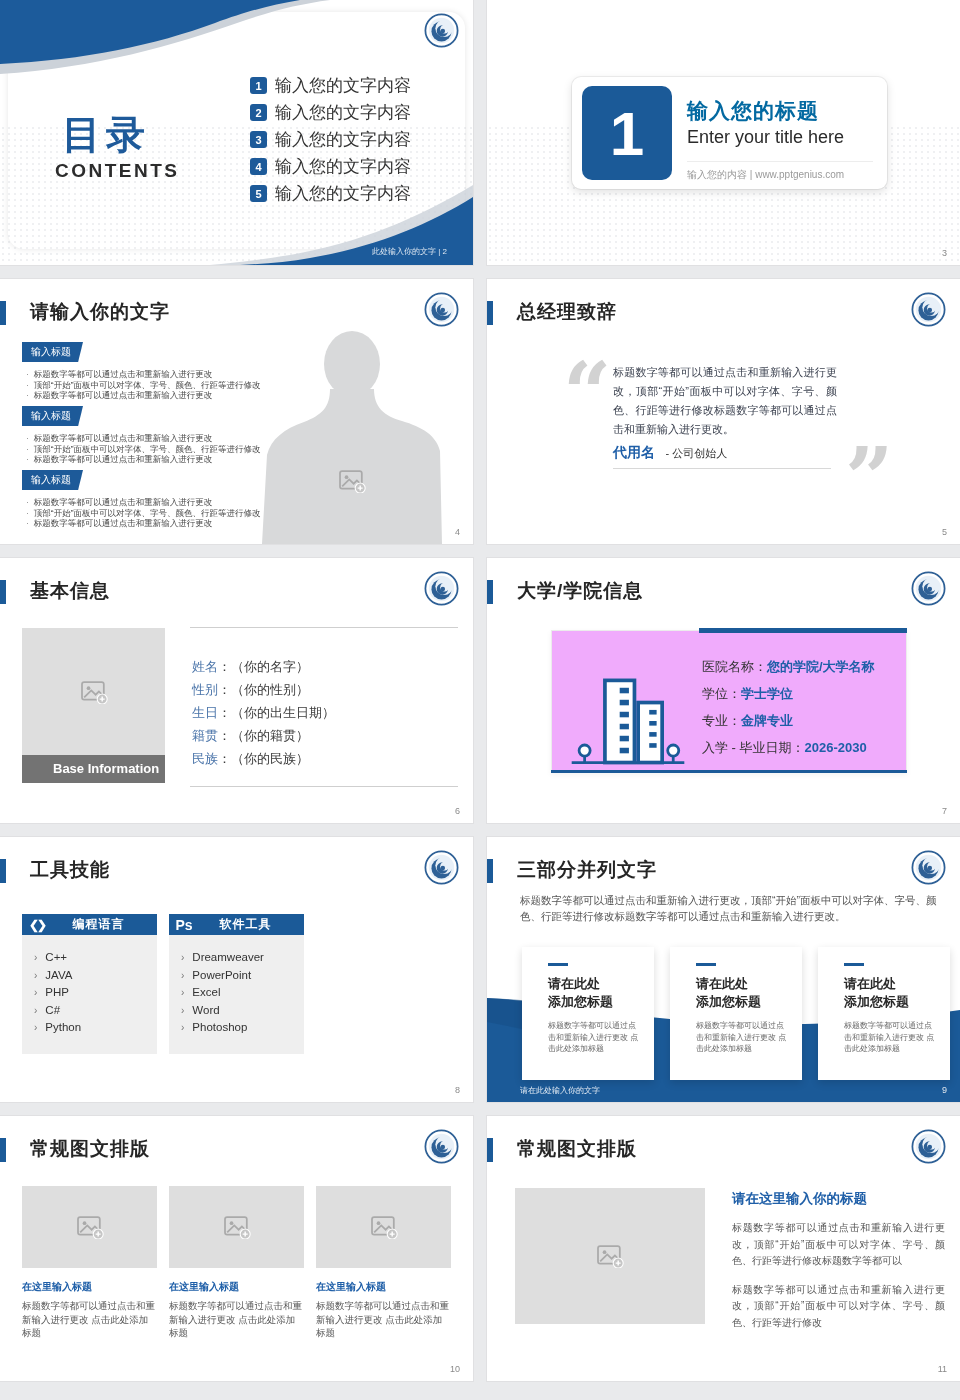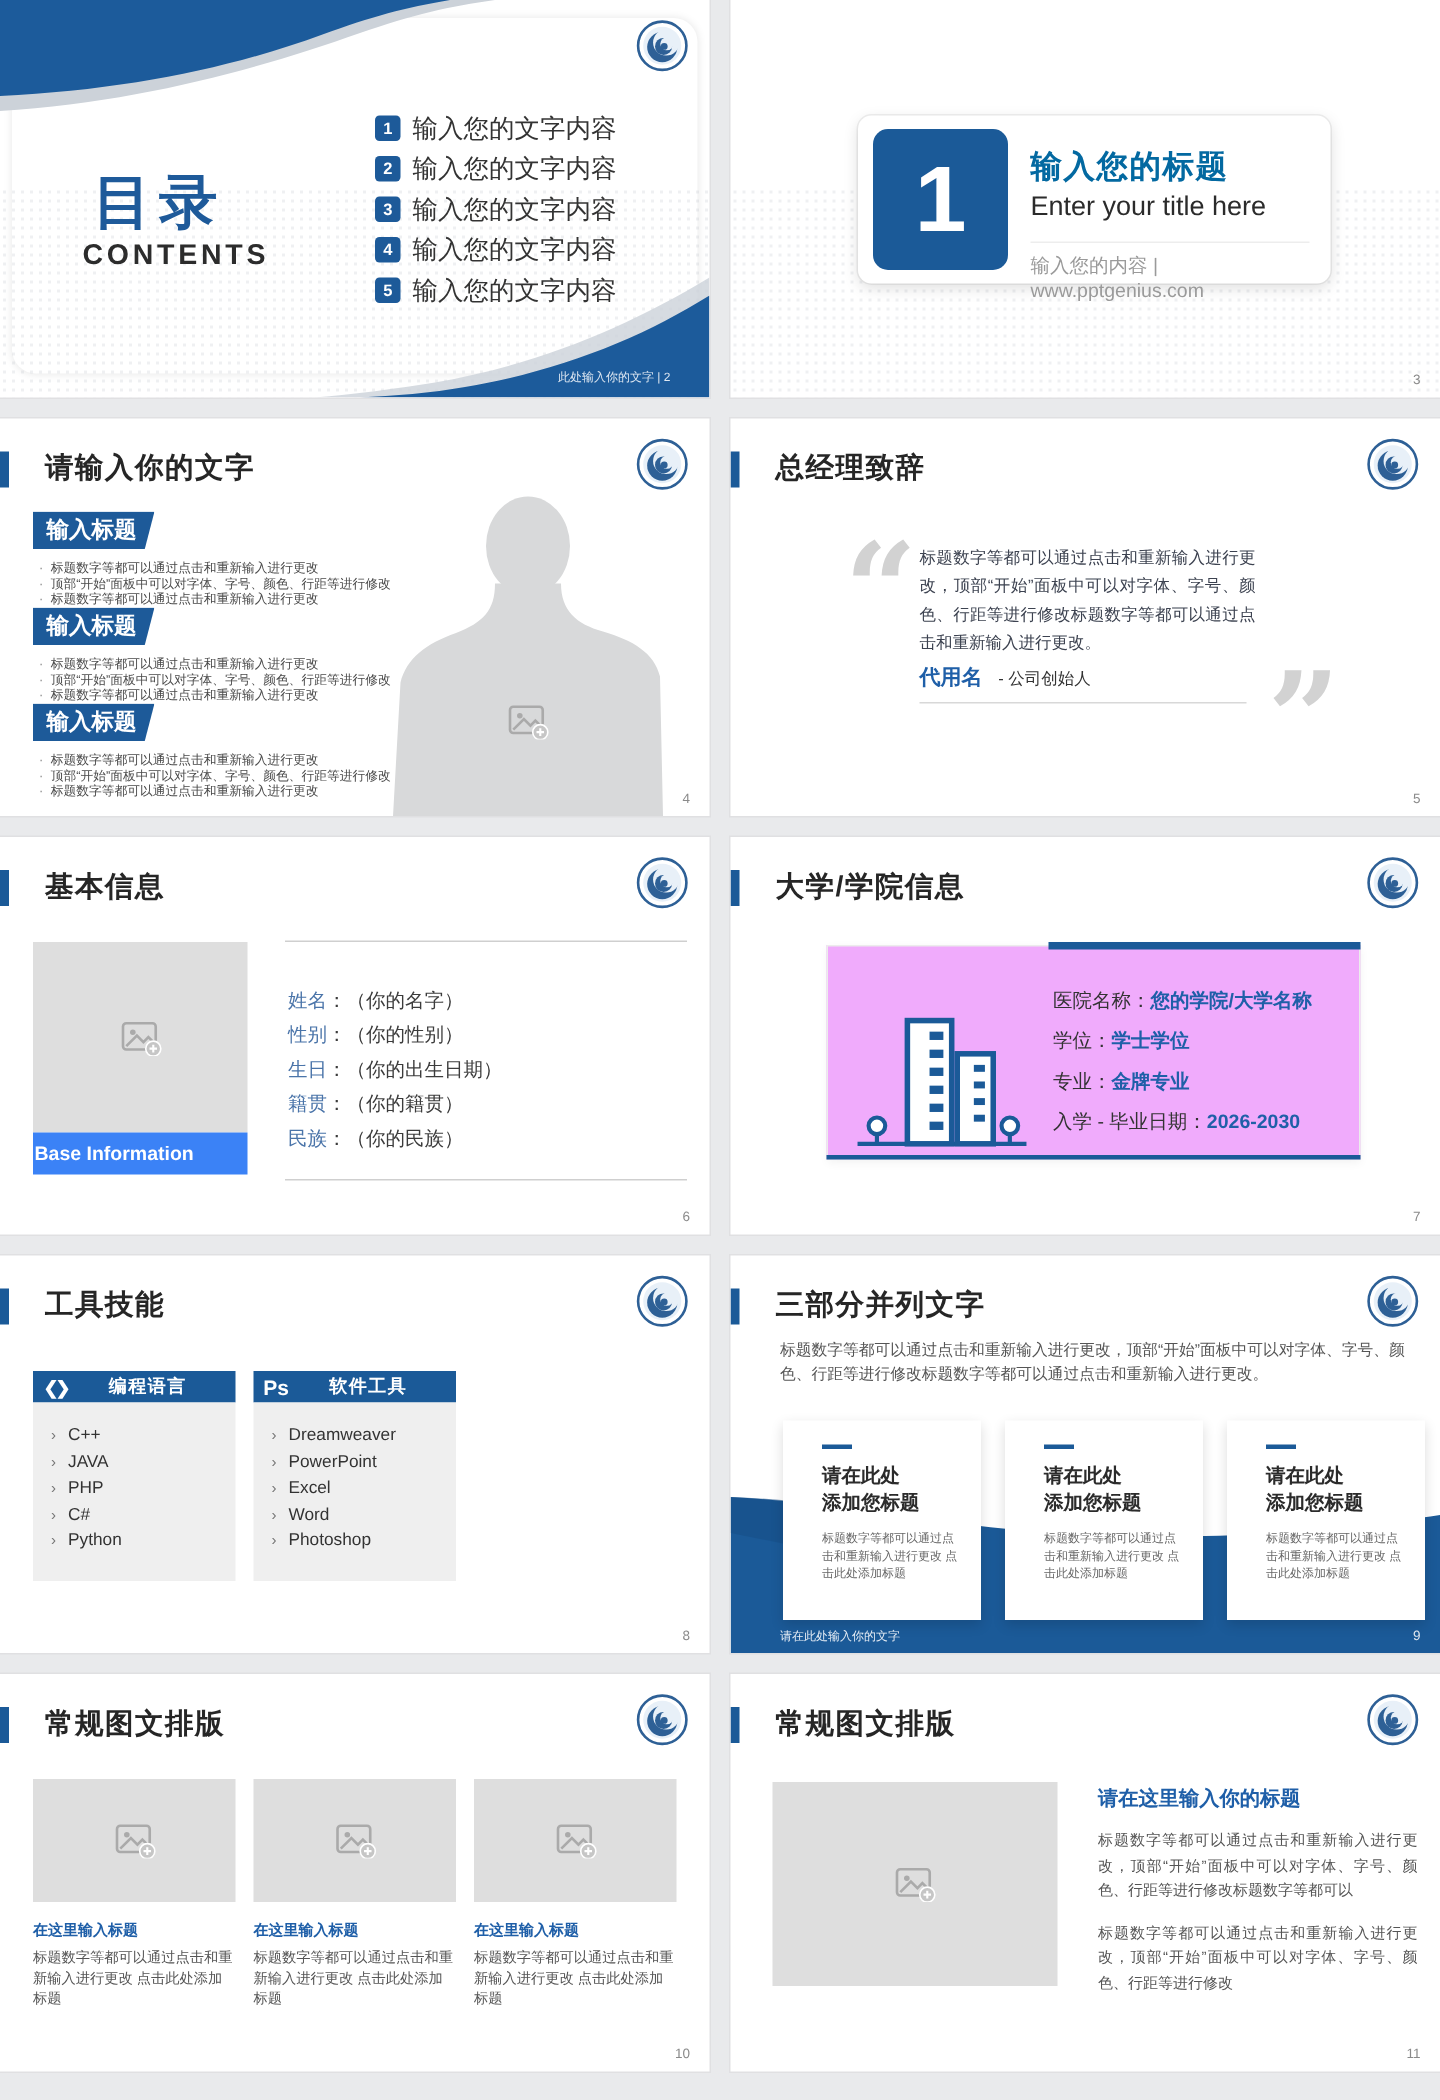--- a/index.html
+++ b/index.html
@@ -38,45 +38,45 @@
   .toc-footer{position:absolute;right:26px;bottom:8px;font-size:8px;color:#dfe8f2;z-index:3;}
 
   
   .sec-card{position:absolute;left:85px;top:77px;width:315px;height:112px;background:#fff;border-radius:9px;
             box-shadow:0 3px 10px rgba(0,0,0,.13),0 0 0 1px #f0f0f0;}
   .sec-num{position:absolute;left:10px;top:9px;width:90px;height:94px;background:#1b5a98;border-radius:10px;
            color:#fff;font-size:62px;font-weight:bold;display:flex;align-items:center;justify-content:center;}
   .sec-cn{position:absolute;left:115px;top:20px;font-size:21px;font-weight:bold;color:#0369a1;letter-spacing:1px;}
   .sec-en{position:absolute;left:115px;top:50px;font-size:18px;color:#2b2b2b;}
   .sec-meta{position:absolute;left:115px;top:84px;width:186px;border-top:1px solid #ededed;padding-top:6px;
-            font-size:13px;color:#9a9a9a;}
+            font-size:10px;color:#9a9a9a;}
 
   
   .grp{position:absolute;left:22px;width:250px;}
-  .grp-badge{display:inline-block;background:#1d5a99;color:#fff;font-size:15px;font-weight:bold;
+  .grp-badge{display:inline-block;background:#1d5a99;color:#fff;font-size:10px;font-weight:normal;
              padding:3px 12px 3px 9px;clip-path:polygon(0 0,100% 0,92% 100%,0 100%);}
   .grp ul{list-style:none;margin:7px 0 0 4px;padding:0;}
   .grp li{font-size:8.5px;color:#4a4a4a;line-height:10.5px;}
   .grp li::before{content:"·";color:#888;margin-right:5px;}
   .sil{position:absolute;left:262px;top:48px;width:180px;height:217px;}
 
   
   .q-open::before,.q-close::before{font-family:"DejaVu Serif",serif;font-weight:bold;color:#d2d2d2;font-size:84px;line-height:1;}
   .q-open{position:absolute;left:76px;top:72px;}  .q-open::before{content:"\201C";}
   .q-close{position:absolute;left:358px;top:158px;} .q-close::before{content:"\201D";}
   .q-text{position:absolute;left:126px;top:84px;width:224px;font-size:11px;line-height:19px;color:#3c4250;text-align:justify;}
   .q-author{position:absolute;left:126px;top:164px;}
   .q-name{font-size:14px;font-weight:bold;color:#1f5fa8;}
   .q-suffix{font-size:11px;color:#333;margin-left:6px;}
   .q-line{position:absolute;left:126px;top:189px;width:218px;height:1px;background:#d8d8d8;}
 
   
   .b-photo{position:absolute;left:22px;top:70px;width:143px;height:127px;}
-  .b-banner{position:absolute;left:22px;top:197px;width:143px;height:28px;background:#3b82f6;color:#fff;
-            font-size:13px;font-weight:bold;line-height:28px;padding-left:1px;}
+  .b-banner{position:absolute;left:22px;top:197px;width:143px;height:28px;background:#737373;color:#fff;
+            font-size:13px;font-weight:bold;line-height:28px;padding-left:31px;}
   .b-line{position:absolute;left:190px;width:268px;height:1px;background:#cfcfcf;}
   .b-fields{position:absolute;left:192px;top:97px;}
   .b-row{font-size:13px;line-height:23px;}
   .b-label{color:#4a74a9;}
   .b-val{color:#3c3c3c;}
 
   
   .u-card{position:absolute;left:64px;top:72px;width:356px;height:143px;background:#f0abfc;border:1px solid #ececec;
           box-shadow:0 2px 6px rgba(0,0,0,.05);}
   .u-topbar{position:absolute;top:-3px;left:147px;right:-1px;height:5px;background:#1b5a98;}

